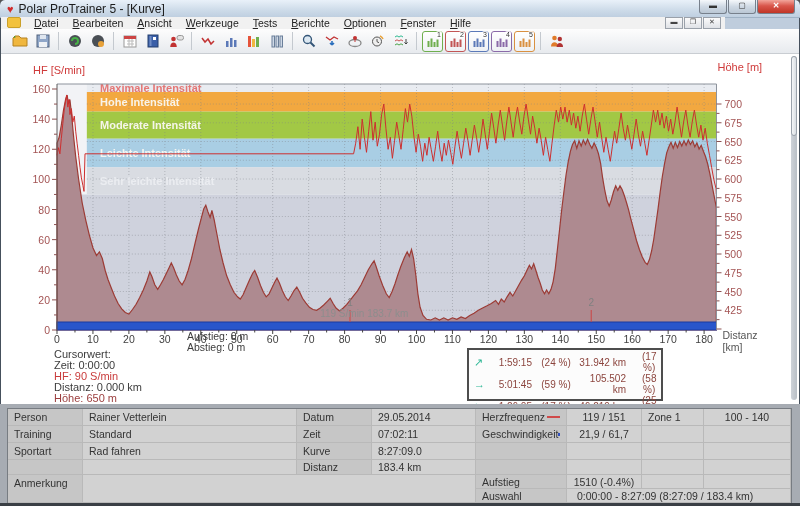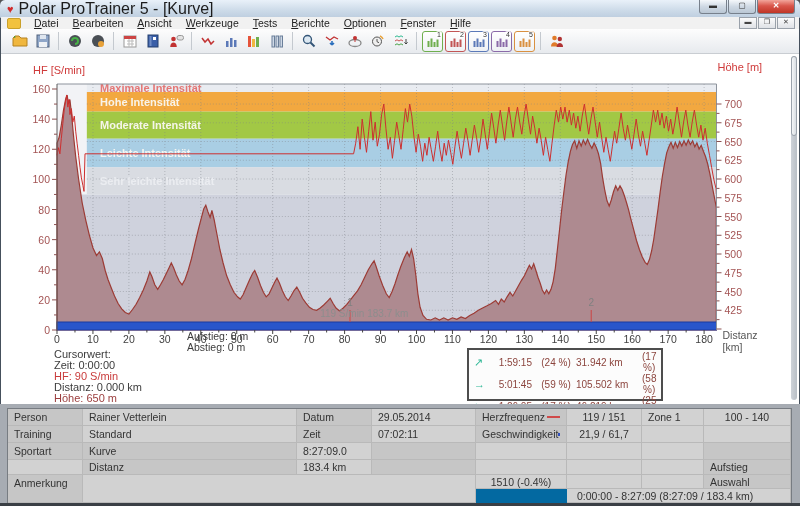--- a/index.html
+++ b/index.html
@@ -3,30 +3,30 @@
 <meta charset="utf-8">
 <style>
   html,body{margin:0;padding:0;background:#555;font-family:"Liberation Sans",sans-serif;}
   #win{position:relative;width:800px;height:506px;background:#bfcddd;overflow:hidden;
        border-radius:5px 5px 0 0;box-shadow:inset 0 0 0 1px #45505c;}
   
   #titlebar{position:absolute;left:0;top:0;width:800px;height:17px;
     background:linear-gradient(#e9f1f9,#cddbe9 60%,#bfcfe0);border-bottom:1px solid #9fb2c5;
     border-radius:5px 5px 0 0;display:flex;align-items:center;}
   #titlebar .heart{color:#d22a2a;font-size:11px;margin:0 5px 0 7px;}
-  #titlebar .ttl{font-size:16px;color:#1c1c1c;}
+  #titlebar .ttl{font-size:12px;color:#1c1c1c;}
   #winbtns{position:absolute;right:5px;top:0;display:flex;}
   .wbtn{height:13px;border:1px solid #77808c;border-top:none;border-radius:0 0 3px 3px;
     font-size:8px;line-height:11px;text-align:center;color:#333;
     background:linear-gradient(#f5f8fb,#cfd9e4 50%,#bac7d4);margin-left:1px;}
   .wbtn.min,.wbtn.max{width:26px;}
   .wbtn.close{width:36px;background:linear-gradient(#f2a59b,#d9564b 45%,#c03526);color:#fff;font-weight:bold;}
   
-  #menubar{position:absolute;left:1px;top:17px;width:798px;height:12px;background:#f1f1f1;
-    border-bottom:4px solid #737373;display:flex;align-items:flex-end;font-size:10.5px;color:#222;}
+  #menubar{position:absolute;left:1px;top:17px;width:724px;height:12px;background:#f1f1f1;
+    border-bottom:4px solid #737373;display:flex;align-items:flex-start;font-size:10.5px;color:#222;}
   #menubar .childicon{width:12px;height:9px;background:#f2c23e;border:1px solid #caa02a;border-radius:2px;margin:0 6px 0 6px;}
   .mitem{padding:0 7px;line-height:12px;}
   .mitem u{text-decoration:underline;}
   #mdibtns{position:absolute;right:4px;top:0px;display:flex;height:12px;align-items:center;}
   .mdib{width:16px;height:10px;margin-left:1px;border:1px solid #9aa1aa;background:linear-gradient(#fbfbfb,#dfe2e6);
     font-size:7px;line-height:8px;text-align:center;color:#444;}
   
   #toolbar{position:absolute;left:1px;top:29px;width:798px;height:25px;
     background:linear-gradient(#fdfdfd,#e7eaee);border-bottom:1px solid #c9cdd2;
     display:flex;align-items:center;padding-left:7px;box-sizing:border-box;}
@@ -46,21 +46,21 @@
   #cursorinfo .hfline{color:#c93b3b;}
   #cursorinfo .hoeheline{color:#9b3d3d;}
   #climbinfo{position:absolute;left:186px;top:277px;font-size:10.5px;line-height:11px;color:#3c3c3c;}
   
   #statsbox{position:absolute;left:466px;top:294px;width:182px;height:47px;border:2px solid #4d4d4d;
     background:#fcfcfc;display:grid;grid-template-columns:16px 46px 40px 66px 1fr;
     align-items:center;padding:1px 5px;box-sizing:content-box;font-size:10px;color:#8c453e;}
   #statsbox .arr{color:#2db795;font-size:11px;}
   #statsbox .t{text-align:right;padding-right:4px;}
   #statsbox .p{text-align:center;}
-  #statsbox .d{text-align:left;padding-right:0;}
+  #statsbox .d{text-align:right;padding-right:16px;}
   
   #bottompanel{position:absolute;left:0;top:404px;width:800px;height:99px;background:#a7acb3;}
   #footer{position:absolute;left:0;top:503px;width:800px;height:3px;background:#3a3f45;}
   #sumtable{position:absolute;left:7px;top:4px;display:grid;
     grid-template-columns:75px 214px 75px 104px 91px 75px 62px 87px;
     grid-template-rows:17px 17px 17px 15px 14px 14px;
     border:1px solid #777c82;background:#0369a1;font-size:10.5px;color:#333;}
   .cell{border-right:1px solid #b9b9b9;border-bottom:1px solid #b9b9b9;
     padding:0 6px;display:flex;align-items:center;overflow:hidden;white-space:nowrap;box-sizing:border-box;}
   .lab{background:#c6c6c6;}
@@ -520,20 +520,21 @@
       <div class="cell val">07:02:11</div>
       <div class="cell lab">
           <span>Geschwindigkeit</span>
           <span class="dash blue"></span>
         </div>
       <div class="cell val ctr">21,9 / 61,7</div>
       <div class="cell val"></div>
       <div class="cell val"></div>
 
       <div class="cell lab">Sportart</div>
+      <div class="cell val">Rad fahren</div>
       <div class="cell lab">Kurve</div>
       <div class="cell val">8:27:09.0</div>
       <div class="cell lab"></div>
       <div class="cell val"></div>
       <div class="cell val"></div>
       <div class="cell val"></div>
 
       <div class="cell lab"></div>
       <div class="cell val"></div>
       <div class="cell lab">Distanz</div>

